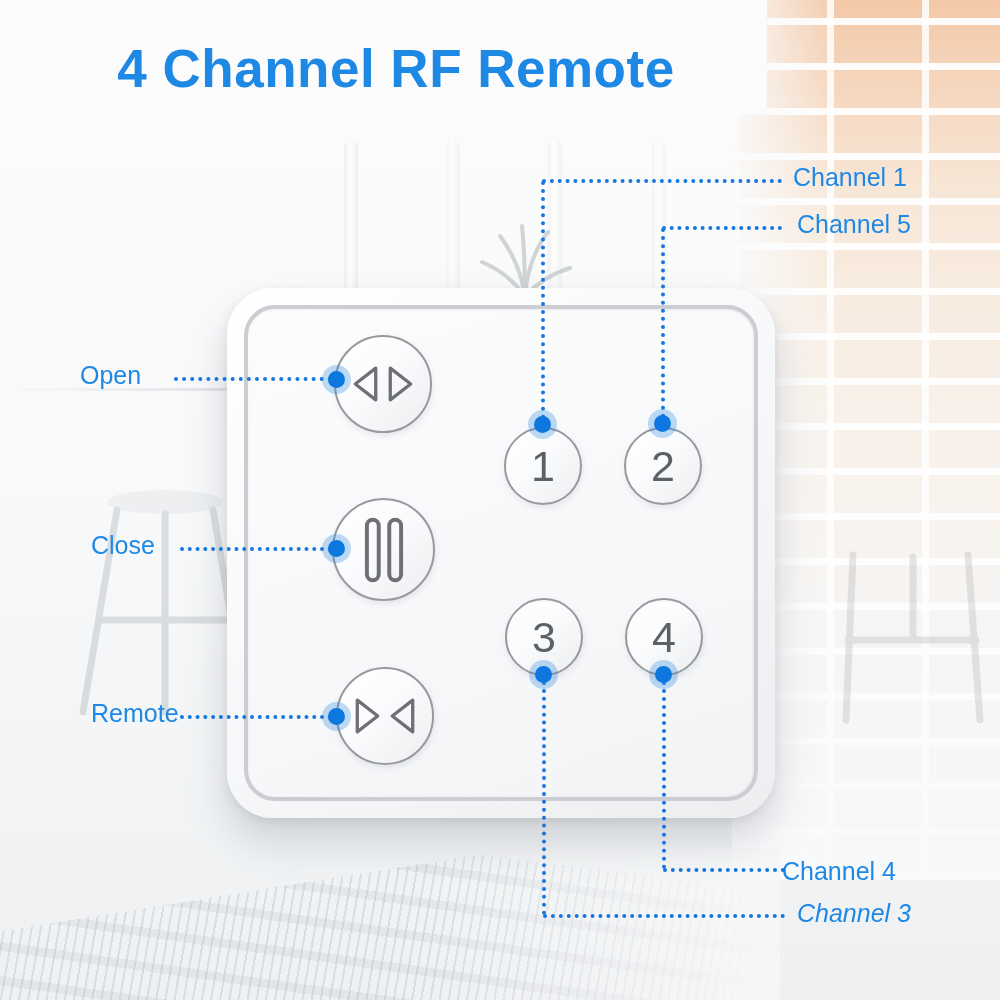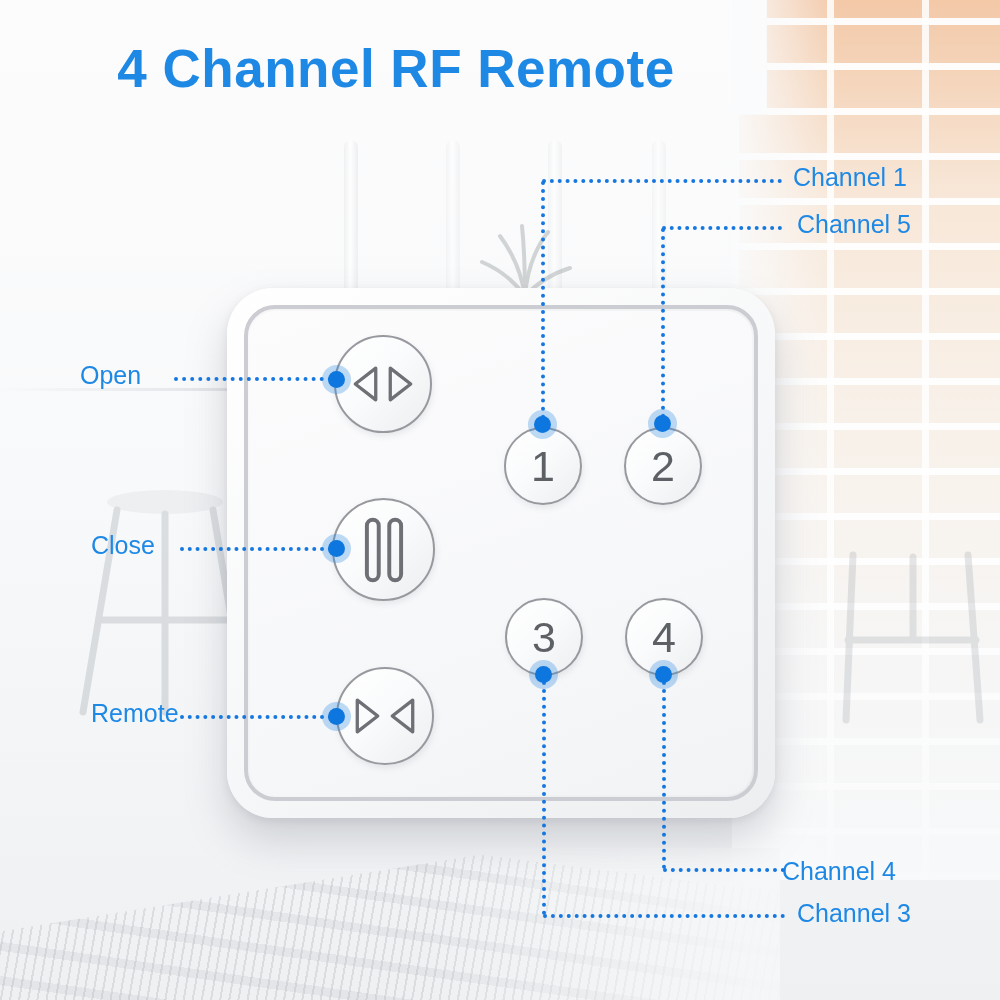--- a/index.html
+++ b/index.html
@@ -103,21 +103,21 @@
     font-size: 25px; font-weight: 400;
     color: var(--accent-text, #1E88E5);
     white-space: nowrap;
   }
   .lbl-open     { left: 80px;  top: 361px; }
   .lbl-pause    { left: 91px;  top: 531px; }
   .lbl-close    { left: 91px;  top: 699px; }
   .lbl-channel1 { left: 793px; top: 163px; }
   .lbl-channel2 { left: 797px; top: 210px; }
   .lbl-channel4 { left: 754px; top: 857px; margin-left: 28px; }
-  .lbl-channel3 { left: 797px; top: 899px; }
+  .lbl-channel3 { left: 797px; top: 899px; font-style: italic; }
 
   .dash-h, .dash-v { position: absolute; z-index: 6; }
   .dash-h { border-top: 4px dotted var(--accent-line, #1577DF); height: 0; }
   .dash-v { border-left: 4px dotted var(--accent-line, #1577DF); width: 0; }
   .ln-open    { left: 174px; top: 377px; width: 158px; }
   .ln-pause   { left: 180px; top: 547px; width: 152px; }
   .ln-close   { left: 180px; top: 715px; width: 152px; }
   .ln-ch1-h   { left: 542px; top: 179px; width: 240px; }
   .ln-ch1-v   { left: 541px; top: 181px; height: 238px; }
   .ln-ch2-h   { left: 662px; top: 226px; width: 120px; }

